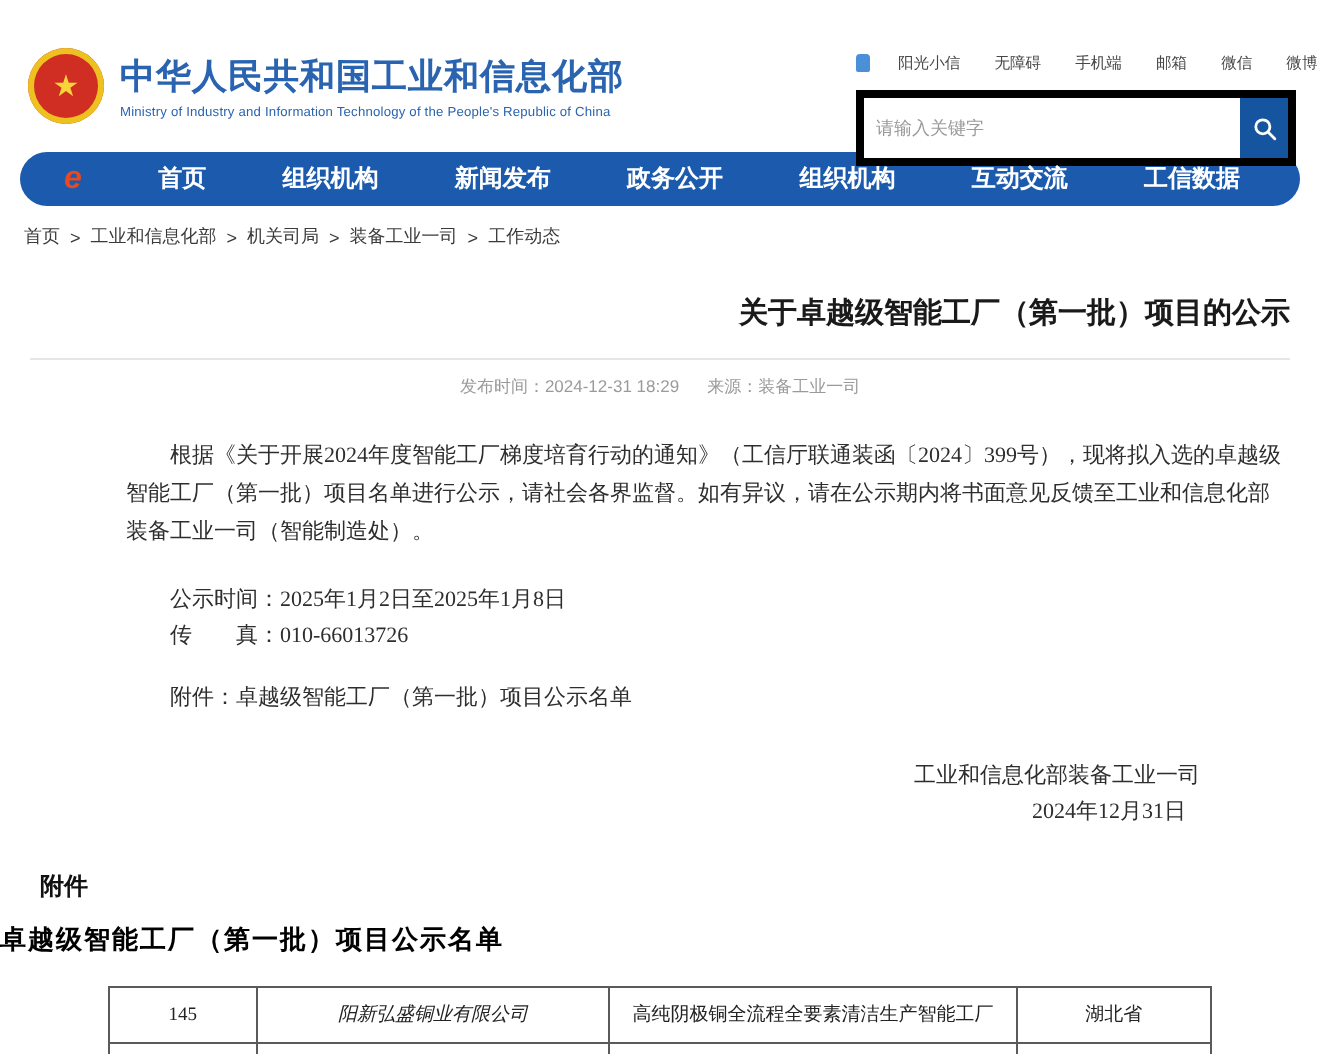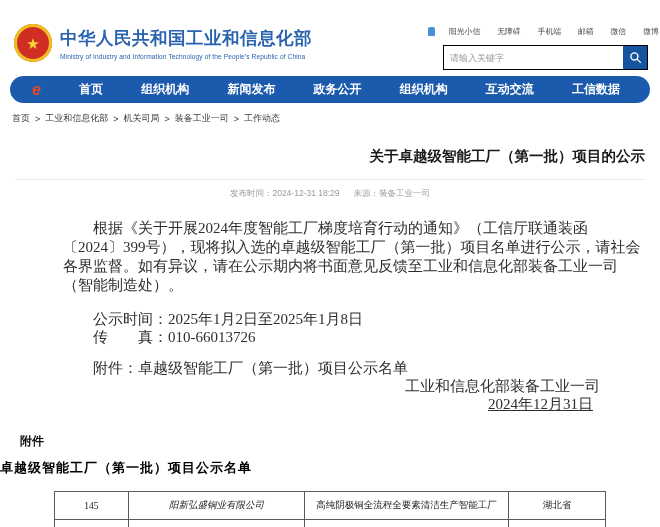--- a/index.html
+++ b/index.html
@@ -24,21 +24,21 @@
     color:#f6d43a;font-size:15px;line-height:1;}
   .brand-text{display:flex;flex-direction:column;}
   .brand-cn{font-size:17.5px;font-weight:bold;color:var(--brand-blue);letter-spacing:0.5px;}
   .brand-en{font-size:6.6px;color:var(--brand-blue);margin-top:3px;letter-spacing:0.1px;}
   .header-right{width:220px;display:flex;flex-direction:column;align-items:stretch;margin-top:2px;}
   .quick-links{display:flex;justify-content:flex-start;align-items:center;gap:17px;
     font-size:7.8px;color:#474747;white-space:nowrap;}
   .mascot{width:7px;height:9px;border-radius:2px 2px 1px 1px;background:#4a90d9;
     display:inline-block;flex:0 0 auto;margin-right:-3px;}
   .quick-link{cursor:pointer;}
-  .search-row{display:flex;margin-top:8px;height:25px;border:1px solid #000000;margin-left:15px;}
+  .search-row{display:flex;margin-top:8px;height:38px;border:4px solid #000000;}
   .search-input{flex:1;border:0;outline:none;font-size:9px;padding:0 6px;color:#333;
     font-family:"Liberation Sans",sans-serif;}
   .search-input::placeholder{color:#9a9a9a;}
   .search-btn{width:24px;border:0;background:var(--button-blue);display:flex;
     align-items:center;justify-content:center;cursor:pointer;}
   
   .nav{margin:12px 10px 0;height:27px;background:var(--nav-blue);border-radius:14px;
     display:flex;align-items:center;justify-content:space-between;padding:0 30px 0 22px;}
   .nav-logo{font-size:16px;font-weight:bold;color:var(--logo-orange);font-style:italic;
     line-height:1;cursor:pointer;}
@@ -48,28 +48,28 @@
   .crumb{cursor:pointer;}
   .crumb-sep{color:#3a3a3a;}
   
   .article{padding:0 15px;font-family:"Liberation Serif",serif;}
   .article-title{margin-top:22px;text-align:right;font-size:14.5px;font-weight:bold;
     color:#1a1a1a;font-family:"Liberation Sans",sans-serif;}
   .title-divider{border-bottom:1px solid #e6e6e6;margin-top:13px;}
   .article-meta{margin-top:8px;text-align:center;font-size:8.5px;color:#9a9a9a;
     font-family:"Liberation Sans",sans-serif;}
   .article-meta .meta-src{margin-left:14px;}
-  .article-body{font-size:15px;color:#2e2e2e;line-height:19px;}
+  .article-body{font-size:11px;color:#2e2e2e;line-height:19px;}
   .para{margin:19px 0 0 48px;text-indent:2em;line-height:19px;}
   .info-line{margin-left:48px;padding-left:2em;line-height:18px;}
   .info-first{margin-top:15px;}
   .attach-line{margin:13px 0 0 48px;padding-left:2em;line-height:18px;}
-  .sign-block{text-align:right;line-height:18px;}
+  .sign-block{margin-top:21px;text-align:right;line-height:18px;}
   .sign-name{margin-right:45px;}
-  .sign-date{margin-right:52px;text-decoration:underline;}
+  .sign-date{margin-right:52px;}
   
   .attachment-heading{margin:20px 0 0 20px;font-size:12px;font-weight:bold;color:#111;
     font-family:"Liberation Sans",sans-serif;}
   .table-title{margin-top:9px;font-size:13px;font-weight:bold;color:#000;
     font-family:"Liberation Serif",serif;letter-spacing:1px;}
   table.list{width:552px;margin:14px auto 0;border-collapse:collapse;
     font-family:"Liberation Serif",serif;}
   table.list td{border:1px solid #5a5a5a;text-align:center;font-size:9.5px;color:#222;
     height:28px;padding:0 4px;}
   td.col-no{width:75px;}

